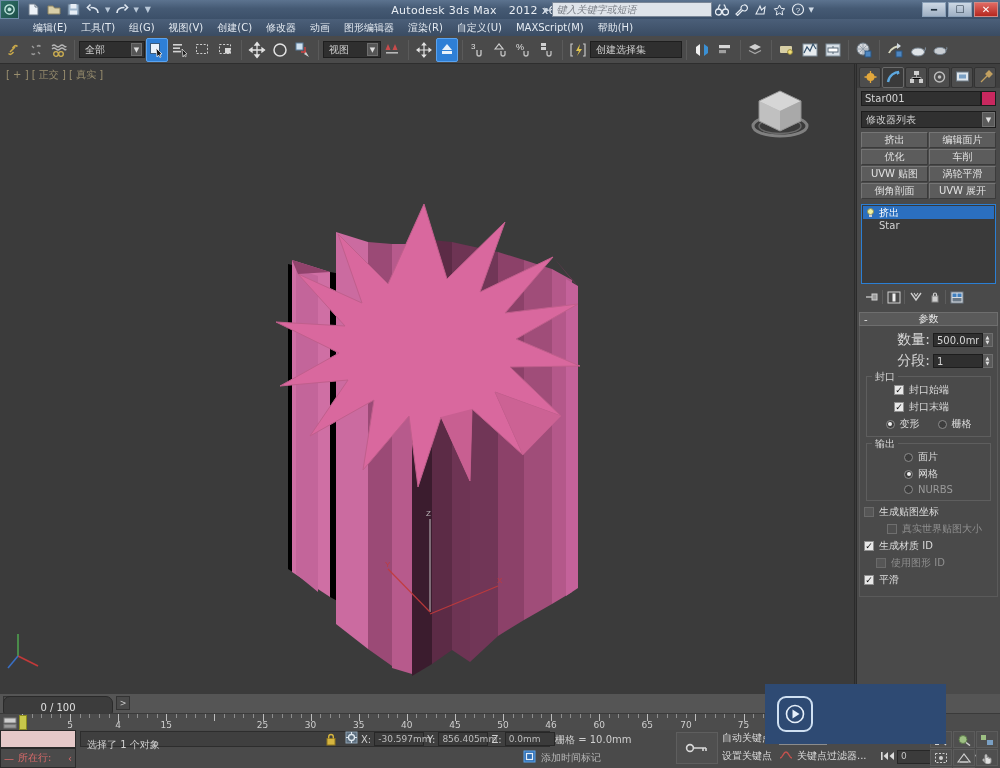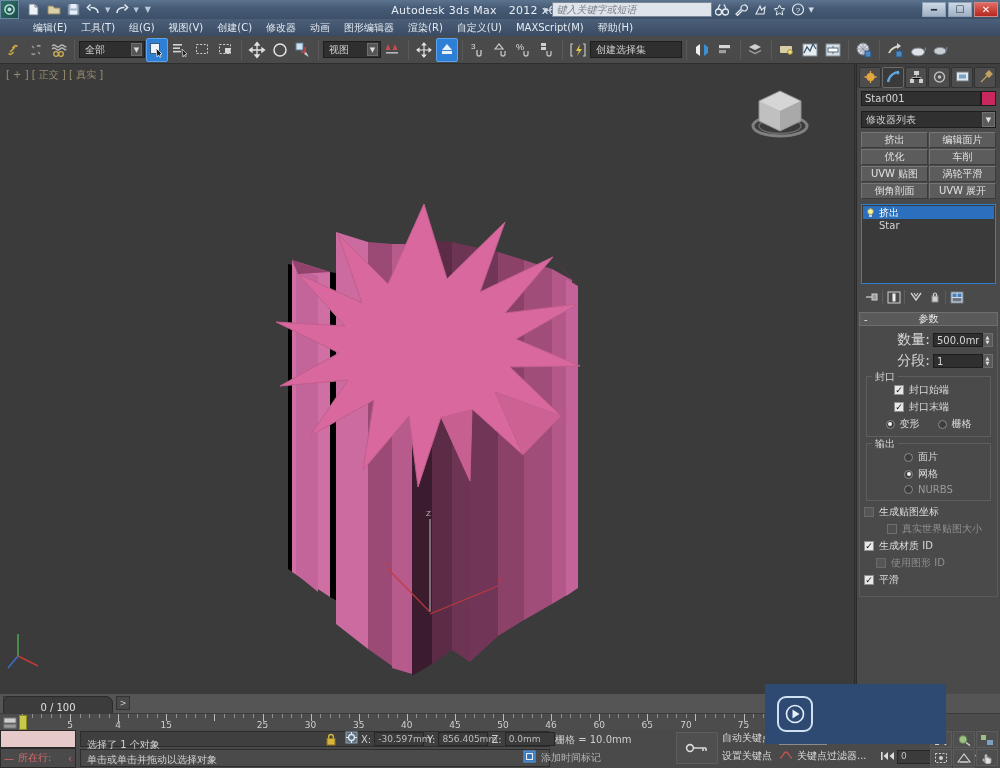--- a/index.html
+++ b/index.html
@@ -902,21 +902,20 @@
 
   <div class="statusarea">
     <div class="maxlisten"></div>
     <div class="maxlisten2">
       <span>—</span>
       <span>所在行:</span>
       <span style="margin-left:auto;">‹</span>
     </div>
 
     <div class="stattext">选择了 1 个对象</div>
-    <div class="stattext2">单击或单击并拖动以选择对象</div>
 
     <div style="position:absolute;left:325px;top:3px;">
       <svg width="12" height="13" viewBox="0 0 12 13">
           <rect x="2" y="5.5" width="8" height="6.5" fill="#d6b53f" stroke="#8f7620"></rect>
           <path d="M3.7 5.5V3.8a2.3 2.3 0 014.6 0v1.7" fill="none" stroke="#d6b53f" stroke-width="1.4"></path>
         </svg>
     </div>
 
     <div class="coordwrap">
       <span>

